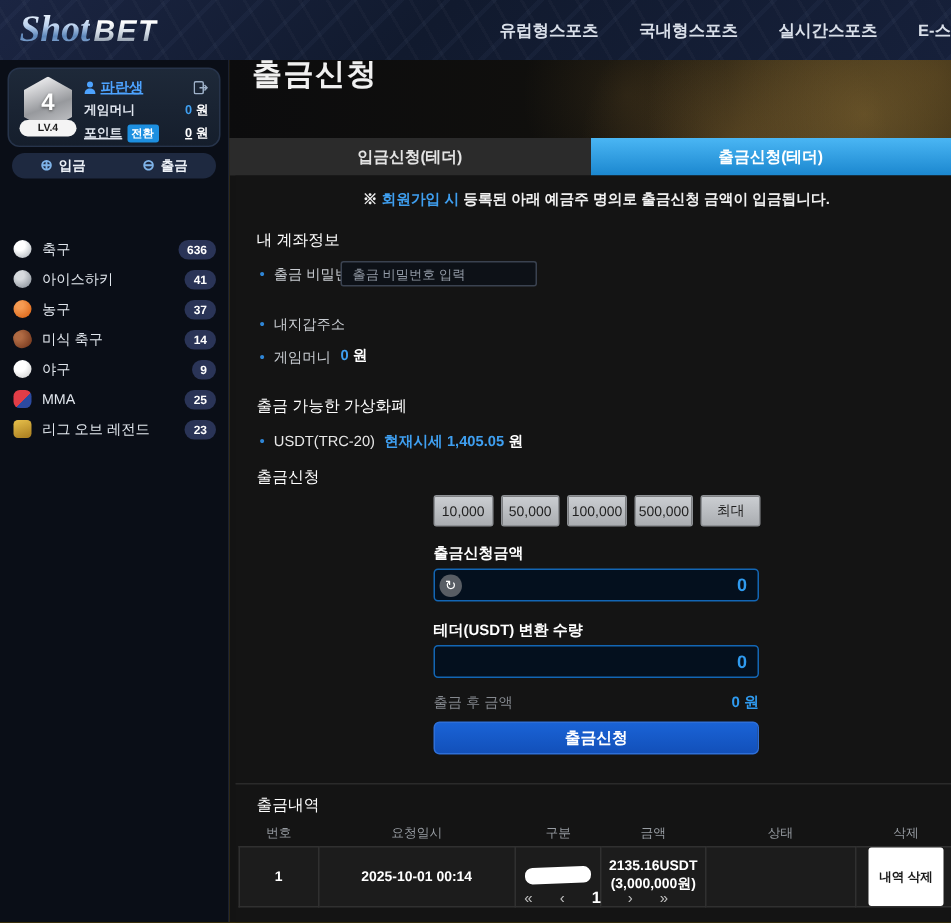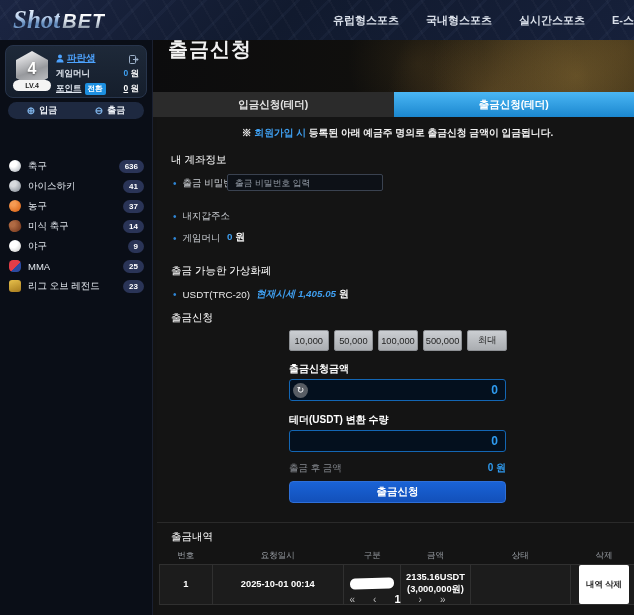--- a/index.html
+++ b/index.html
@@ -96,30 +96,30 @@
   .content { position:absolute; left:4px; top:77px; width:481px; height:498px; background:#141414; }
 
   .notice { position:absolute; top:10px; left:0; width:100%; text-align:center;
     font-size:9.8px; font-weight:bold; color:#f0f0f0; }
   .notice .hl { color:#3f9ff0; }
 
   .sec-title { position:absolute; left:14px; font-size:10.5px; font-weight:normal; color:#ffffff; }
   .bullet-row { position:absolute; left:16px; display:flex; align-items:center; }
   .bullet { color:#2f86d6; font-size:10px; margin-right:6px; }
   .b-label { color:#c9cdd2; font-size:9.5px; }
-  .pwd-input { position:absolute; left:70px; width:156px; height:17px; background:#0d1117;
+  .pwd-input { position:absolute; left:70px; width:131px; height:17px; background:#0d1117;
     border:1px solid #3a4250; border-radius:2px; color:#c6ccd4; font-size:8.8px;
     font-family:inherit; padding:0 7px; outline:none; }
   .pwd-input::placeholder { color:#949ca8; }
   .wallet-addr { position:absolute; left:70px; color:#3f9ff0; font-size:9.8px; font-weight:bold; }
   .money-line { position:absolute; left:70px; font-size:9.8px; font-weight:bold; color:#fff; }
   .money-line .num-blue { color:#3f9ff0; }
   .coin-line { font-size:9.8px; }
   .coin-name { color:#e8e8e8; }
-  .coin-rate { color:#3f9ff0; font-weight:bold; margin-left:6px;font-style:italic; }
+  .coin-rate { color:#3f9ff0; font-weight:bold; margin-left:6px; }
   .coin-unit { color:#fff; font-weight:bold; margin-left:3px; }
 
   .quick-row { position:absolute; left:132px; top:213px; width:218px; height:21px; display:flex; gap:5px; }
   .quick-btn { flex:1; background:linear-gradient(180deg,#cbced2,#aaadb1);
     border:1px solid #8d9094; border-radius:2px; color:#1f1f1f; font-size:9.3px;
     display:flex; align-items:center; justify-content:center; cursor:pointer; }
   .f-label { position:absolute; left:132px; font-size:10px; font-weight:bold; color:#fff; }
   .amt-input { position:absolute; left:132px; width:217px; height:22px; background:#04101e;
     border:1px solid #1366b4; border-radius:3px; display:flex; align-items:center; }
   .refresh-btn { width:15px; height:15px; border-radius:50%; background:#585d64; margin-left:3px;

